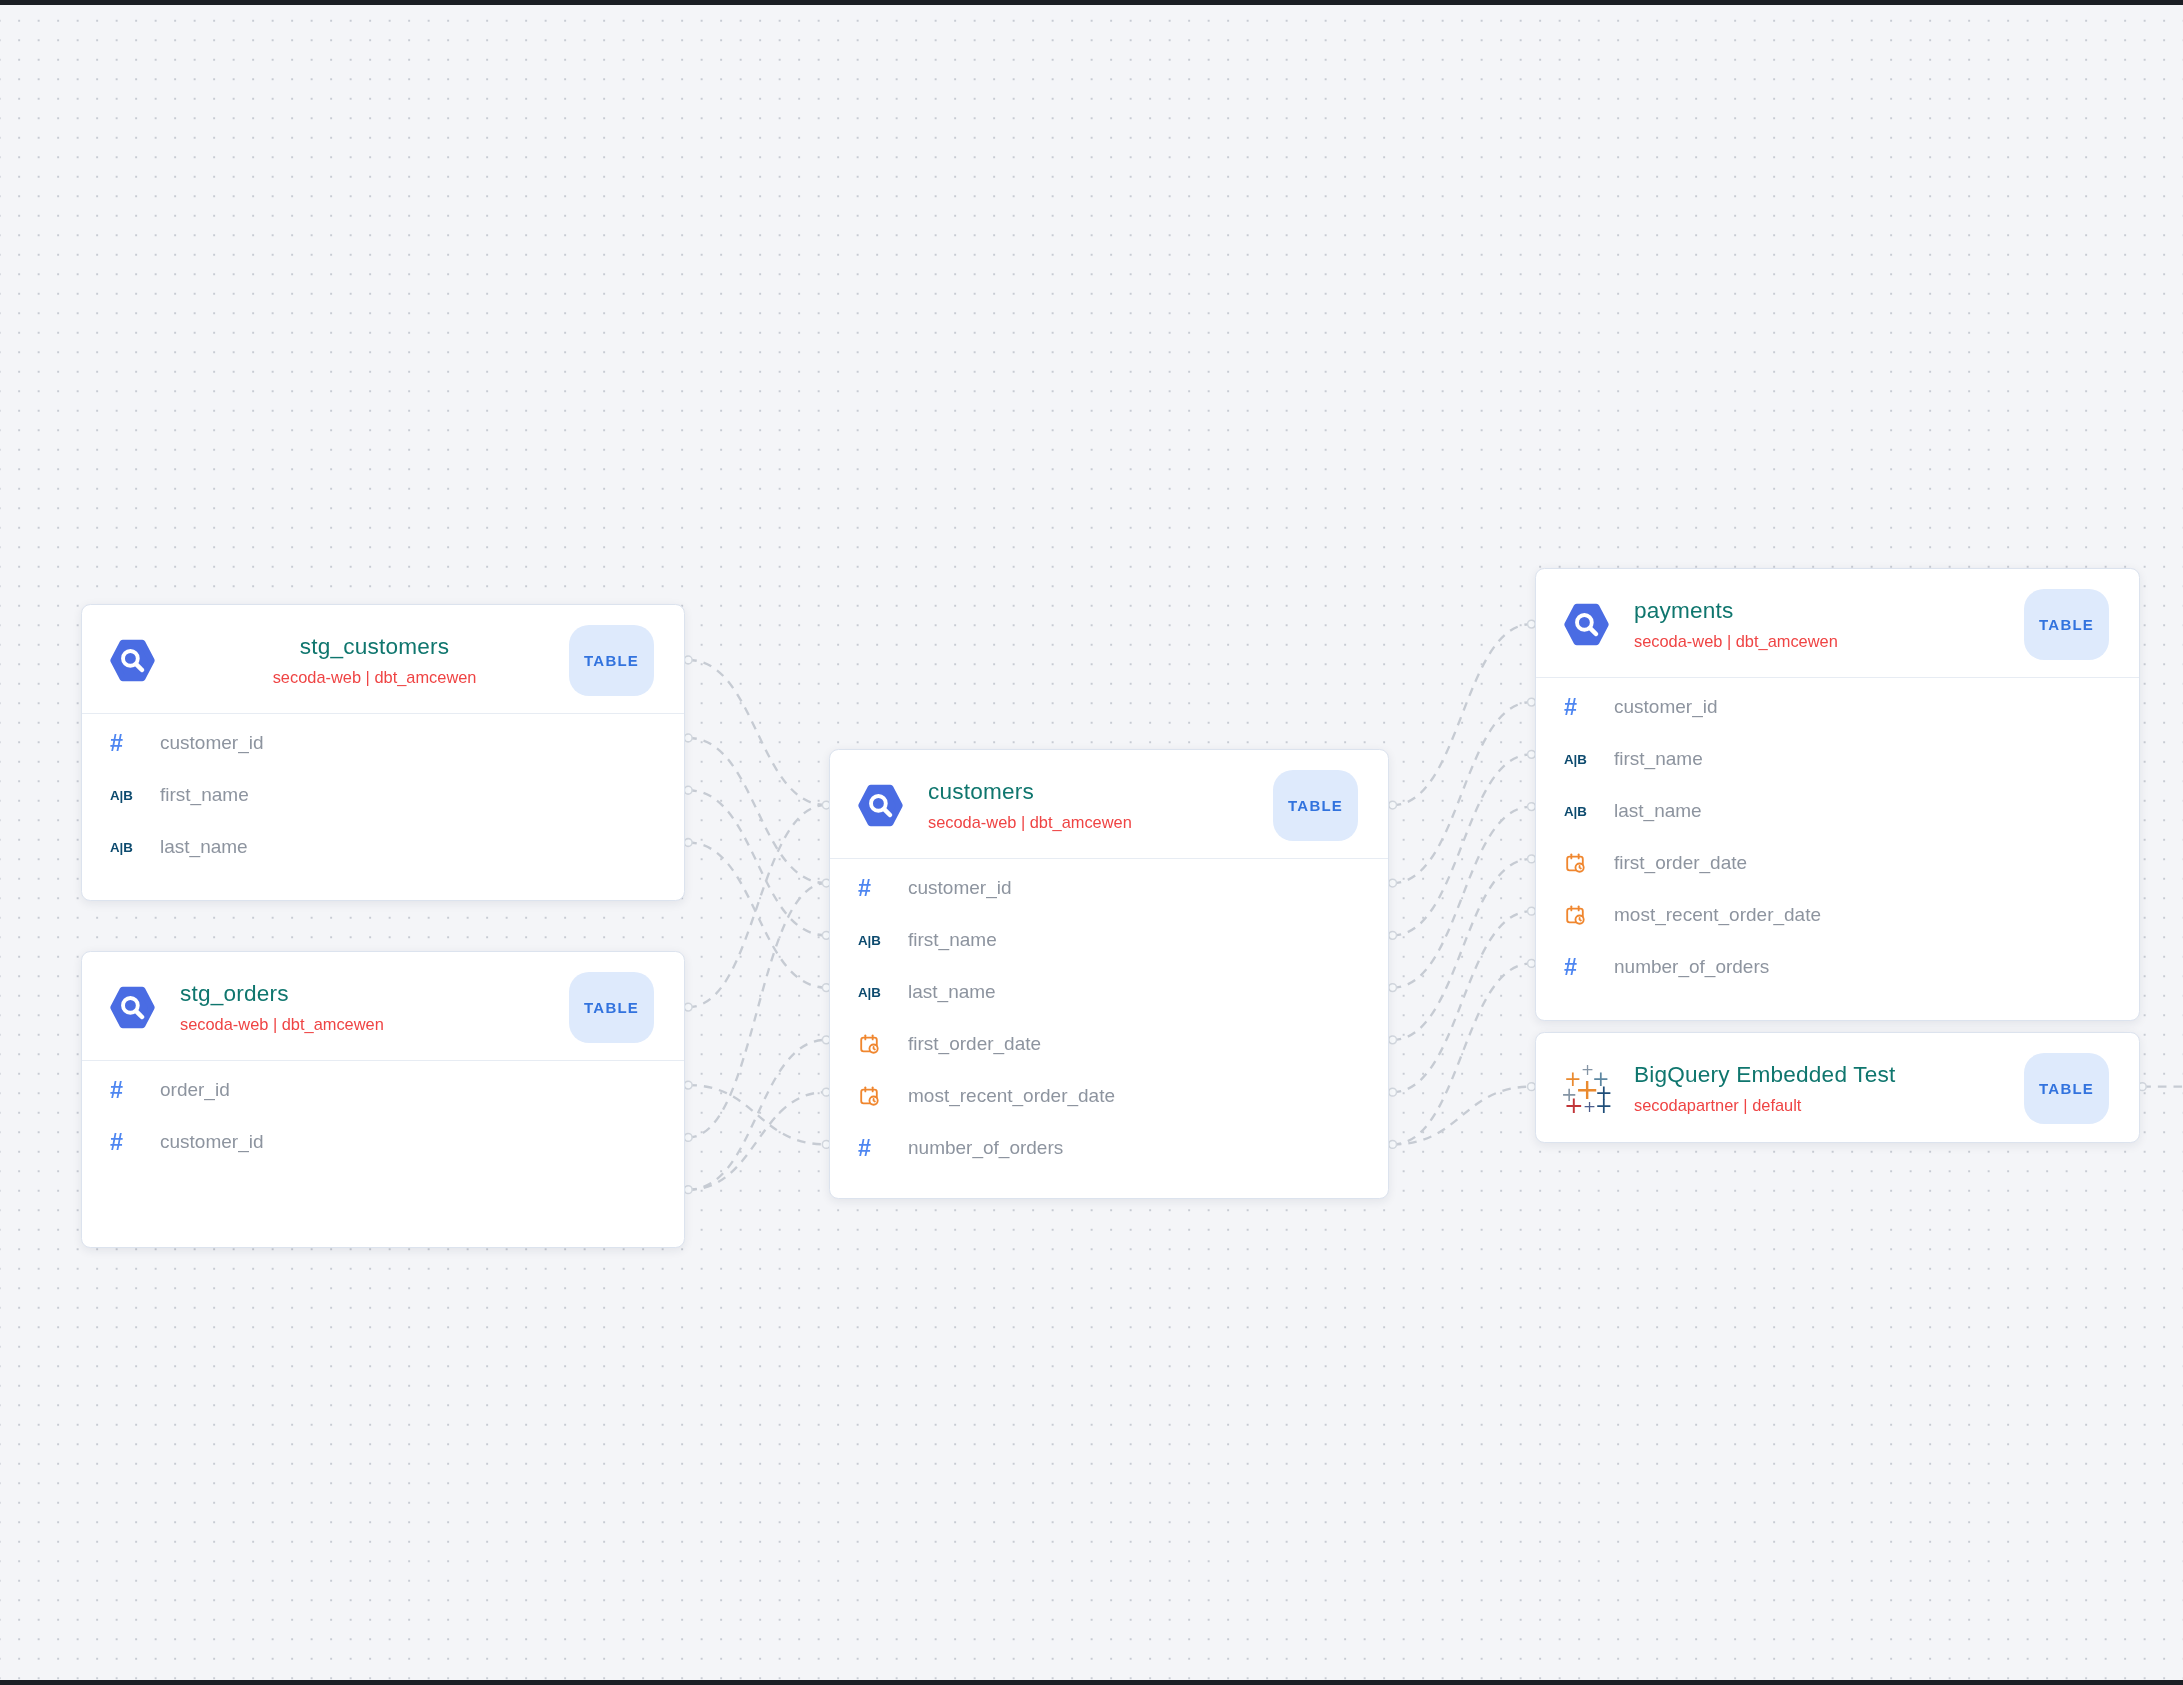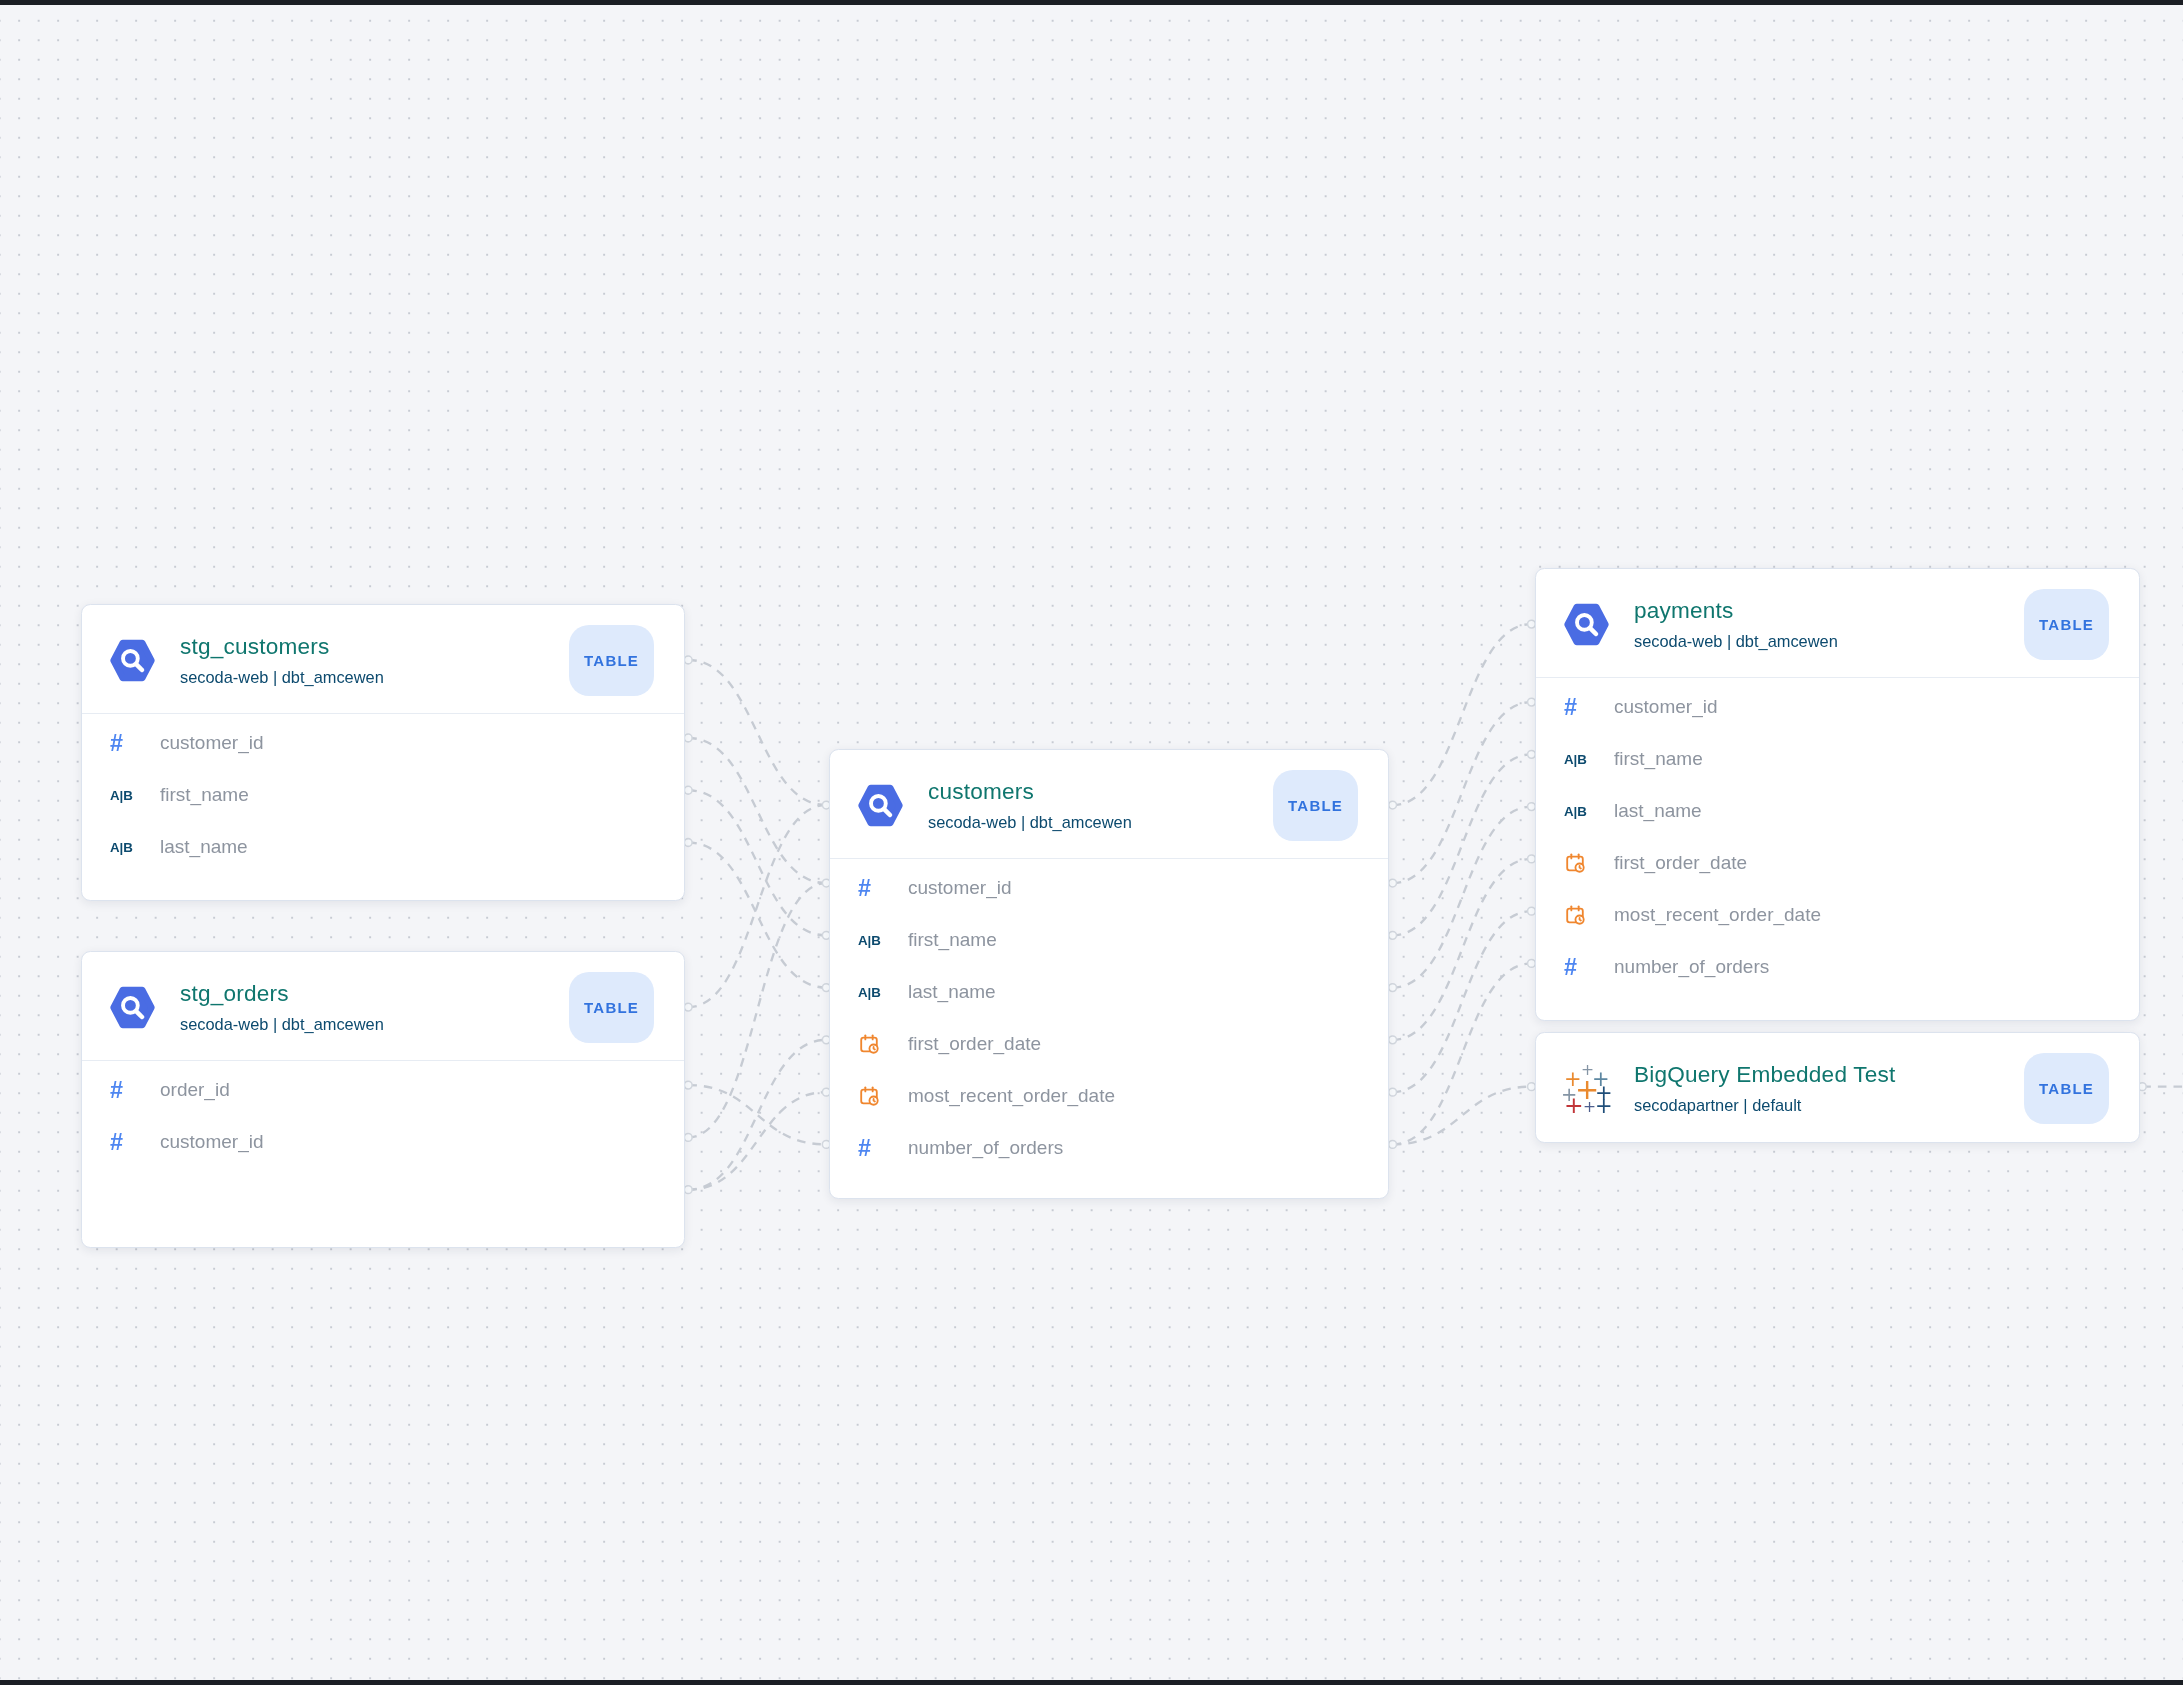--- a/index.html
+++ b/index.html
@@ -22,35 +22,35 @@
   svg.edges{position:absolute;left:0;top:0;z-index:1;pointer-events:none;}
   .edge{fill:none;stroke:#c6cbd3;stroke-width:3;stroke-dasharray:11 9;}
   .handle-dot{fill:#f8fafc;stroke:#d3d8df;stroke-width:2;}
 
   .node{
     position:absolute;background:#ffffff;
     border:1.2px solid #dce3ee;border-radius:9.4px;
     box-shadow:0 2.3px 9.4px rgba(25,39,70,0.08);
     z-index:2;box-sizing:border-box;
   }
-  #n-stg-customers{left:81px;top:604px;width:604px;height:297px;}
+  #n-stg-customers{left:81px;top:604px;width:604px;height:297px;text-align:center;}
   #n-stg-orders  {left:81px;top:951px;width:604px;height:297px;}
   #n-customers   {left:829px;top:749px;width:560px;height:450px;}
   #n-payments    {left:1535px;top:568px;width:605px;height:453px;}
   #n-bigquery    {left:1535px;top:1032px;width:605px;height:111px;}
 
   .node-header{
     height:108px;display:flex;align-items:center;
     padding:3.1px 30px 0 28px;box-sizing:border-box;
   }
   #n-bigquery .node-header{height:108px;}
   .node-icon{width:45px;height:45px;flex:0 0 auto;margin-right:25px;position:relative;}
   .node-titles{flex:1;min-width:0;}
   .node-title{font-size:22.6px;color:#0f766e;font-weight:500;letter-spacing:0.2px;white-space:nowrap;}
-  .node-subtitle{font-size:16.4px;color:#0c4a6e;margin-top:8.6px;white-space:nowrap;}
+  .node-subtitle{font-size:16.4px;color:#ef4444;margin-top:8.6px;white-space:nowrap;}
   .badge{
     background:#deeafc;color:#3273de;font-size:15px;font-weight:700;
     letter-spacing:1.2px;padding:27px 15px;border-radius:20px;flex:0 0 auto;
   }
   .node-divider{border-top:1.6px solid #e7ecf3;height:0;}
   .rows{padding-top:3.1px;}
   .row{height:52px;display:flex;align-items:center;padding-left:28px;}
   .cicon{width:50px;flex:0 0 auto;display:flex;align-items:center;}
   .cicon.num{font-size:23.4px;font-weight:600;color:#4e86f1;}
   .cicon.txt{font-size:13.3px;font-weight:700;color:#0c4a6e;letter-spacing:0;}

